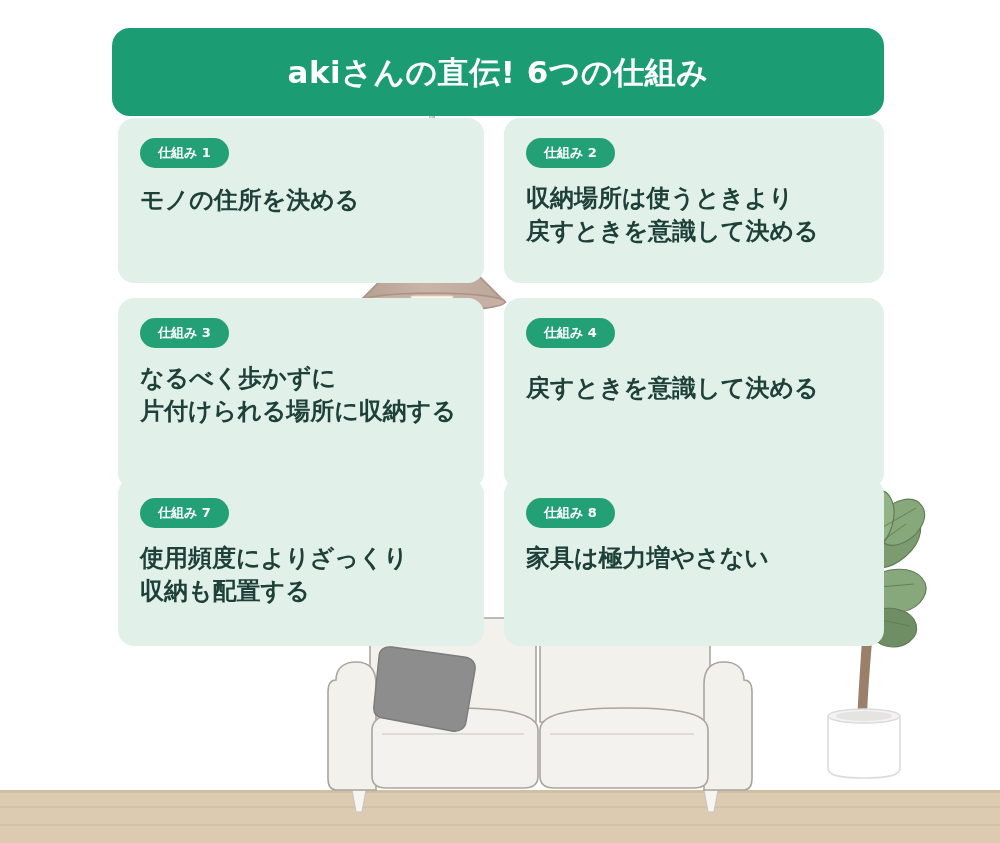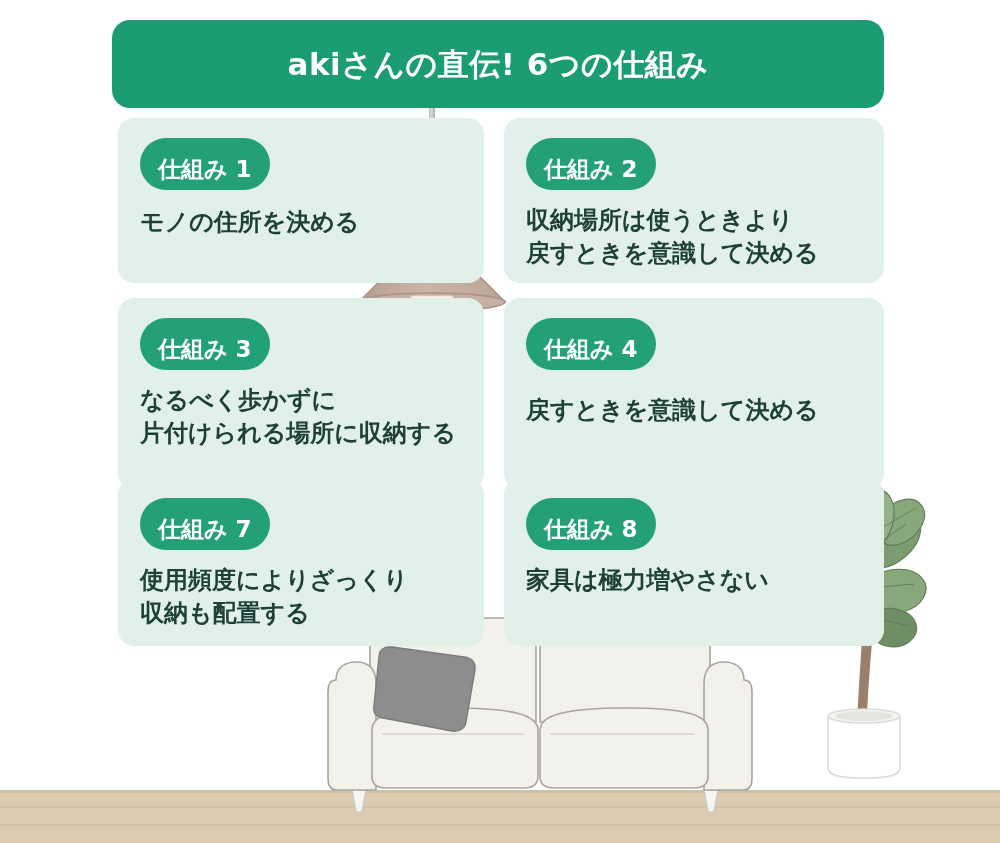--- a/index.html
+++ b/index.html
@@ -24,21 +24,21 @@
     left: 0; top: 0;
     width: 1000px;
     height: 843px;
     pointer-events: none;
   }
 
   
   #header-banner {
     position: absolute;
     left: 112px;
-    top: 20px;
+    top: 28px;
     width: 772px;
     height: 88px;
     background: #1b9c73;
     border-radius: 18px;
     display: flex;
     align-items: center;
     justify-content: center;
     z-index: 6;
   }
   #header-banner .title {
@@ -62,24 +62,24 @@
   .card.col-left  { left: 118px; width: 366px; }
   .card.col-right { left: 504px; width: 380px; }
   .card.row-1 { top: 118px;  height: 165px; }
   .card.row-2 { top: 298px;  height: 191px; }
   .card.row-3 { top: 478px;  height: 168px; }
 
   .badge {
     display: inline-block;
     background: #24a076;
     color: #ffffff;
-    font-size: 23px;
+    font-size: 13px;
     font-weight: bold;
     line-height: 1;
-    padding: 20px 18px 9px 18px;
+    padding: 8px 18px 9px 18px;
     border-radius: 999px;
     white-space: nowrap;
   }
   .card-text {
     margin-top: 14px;
     color: #1d4038;
     font-size: 24px;
     font-weight: bold;
     line-height: 1.38;
     white-space: pre-line;

